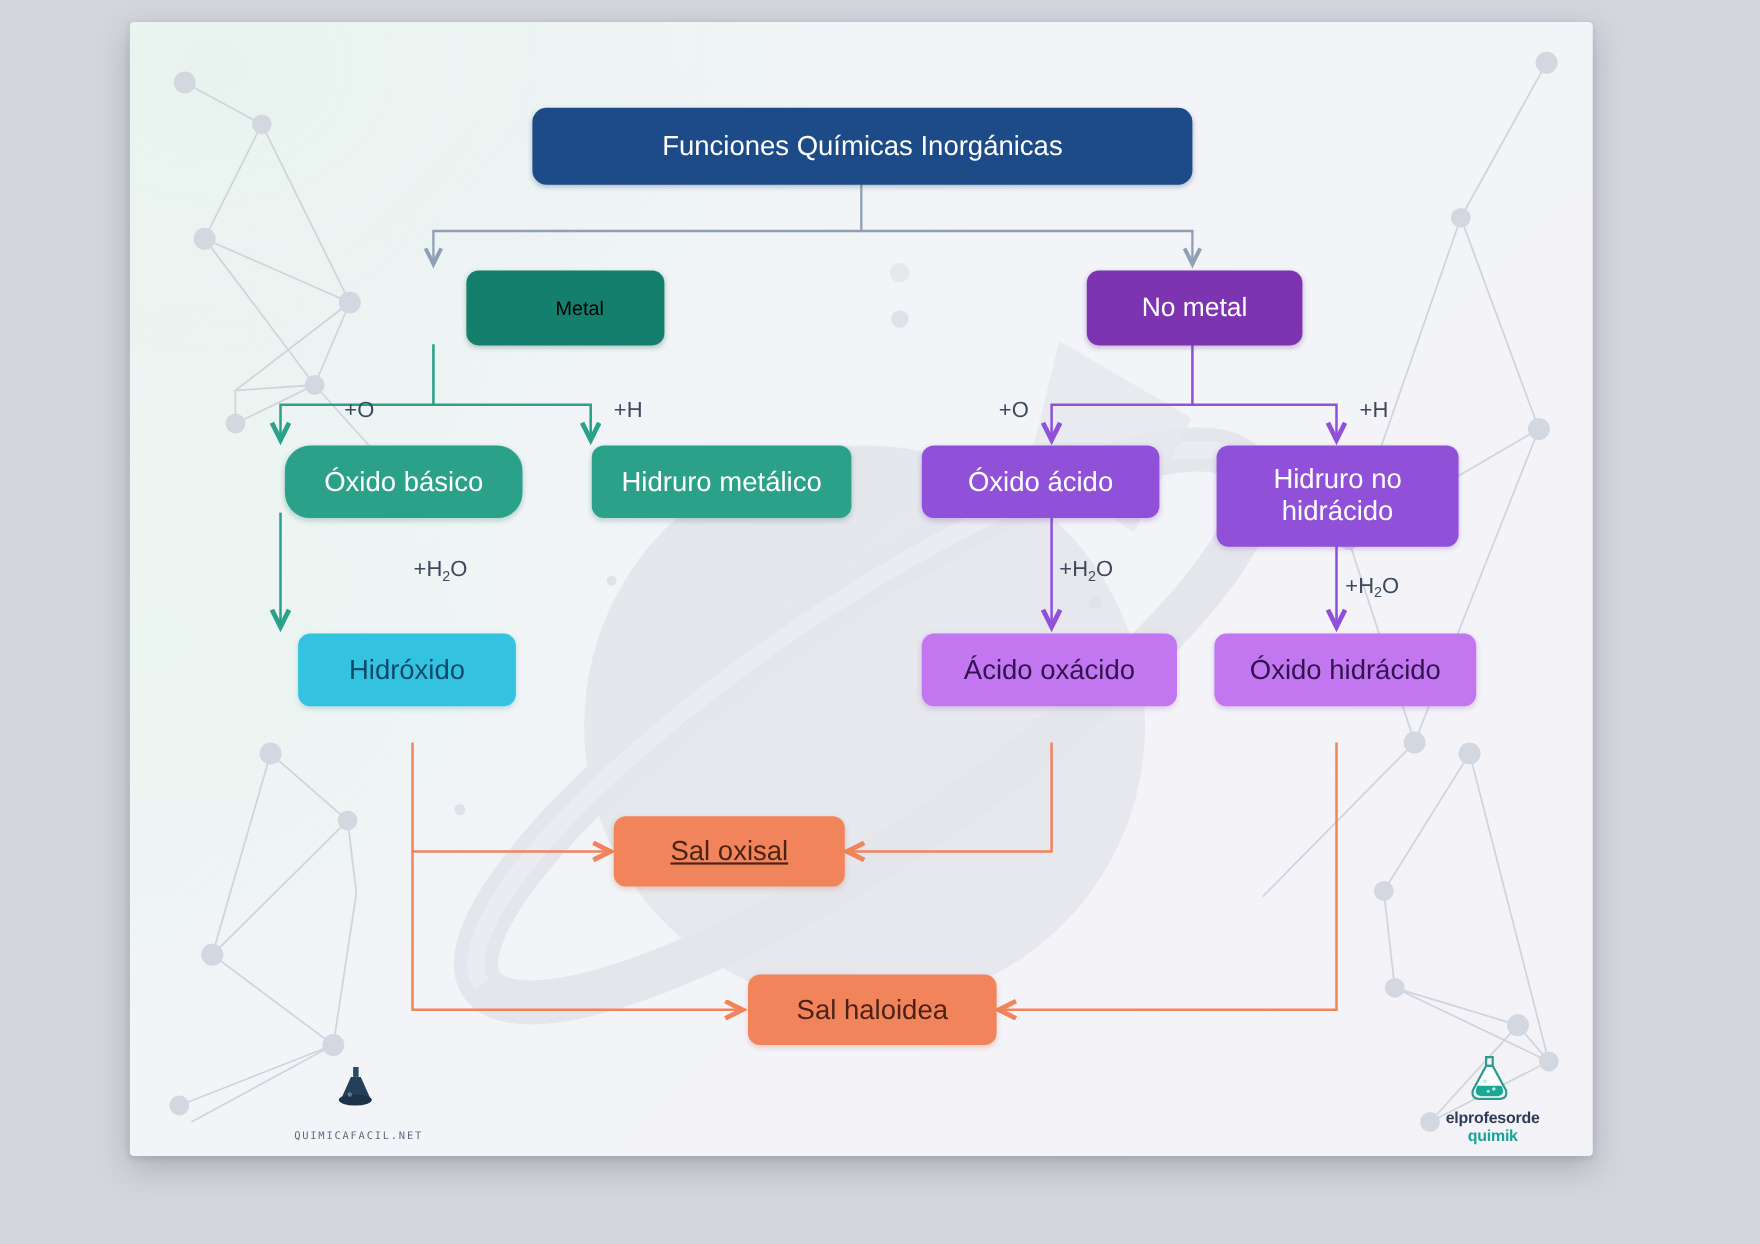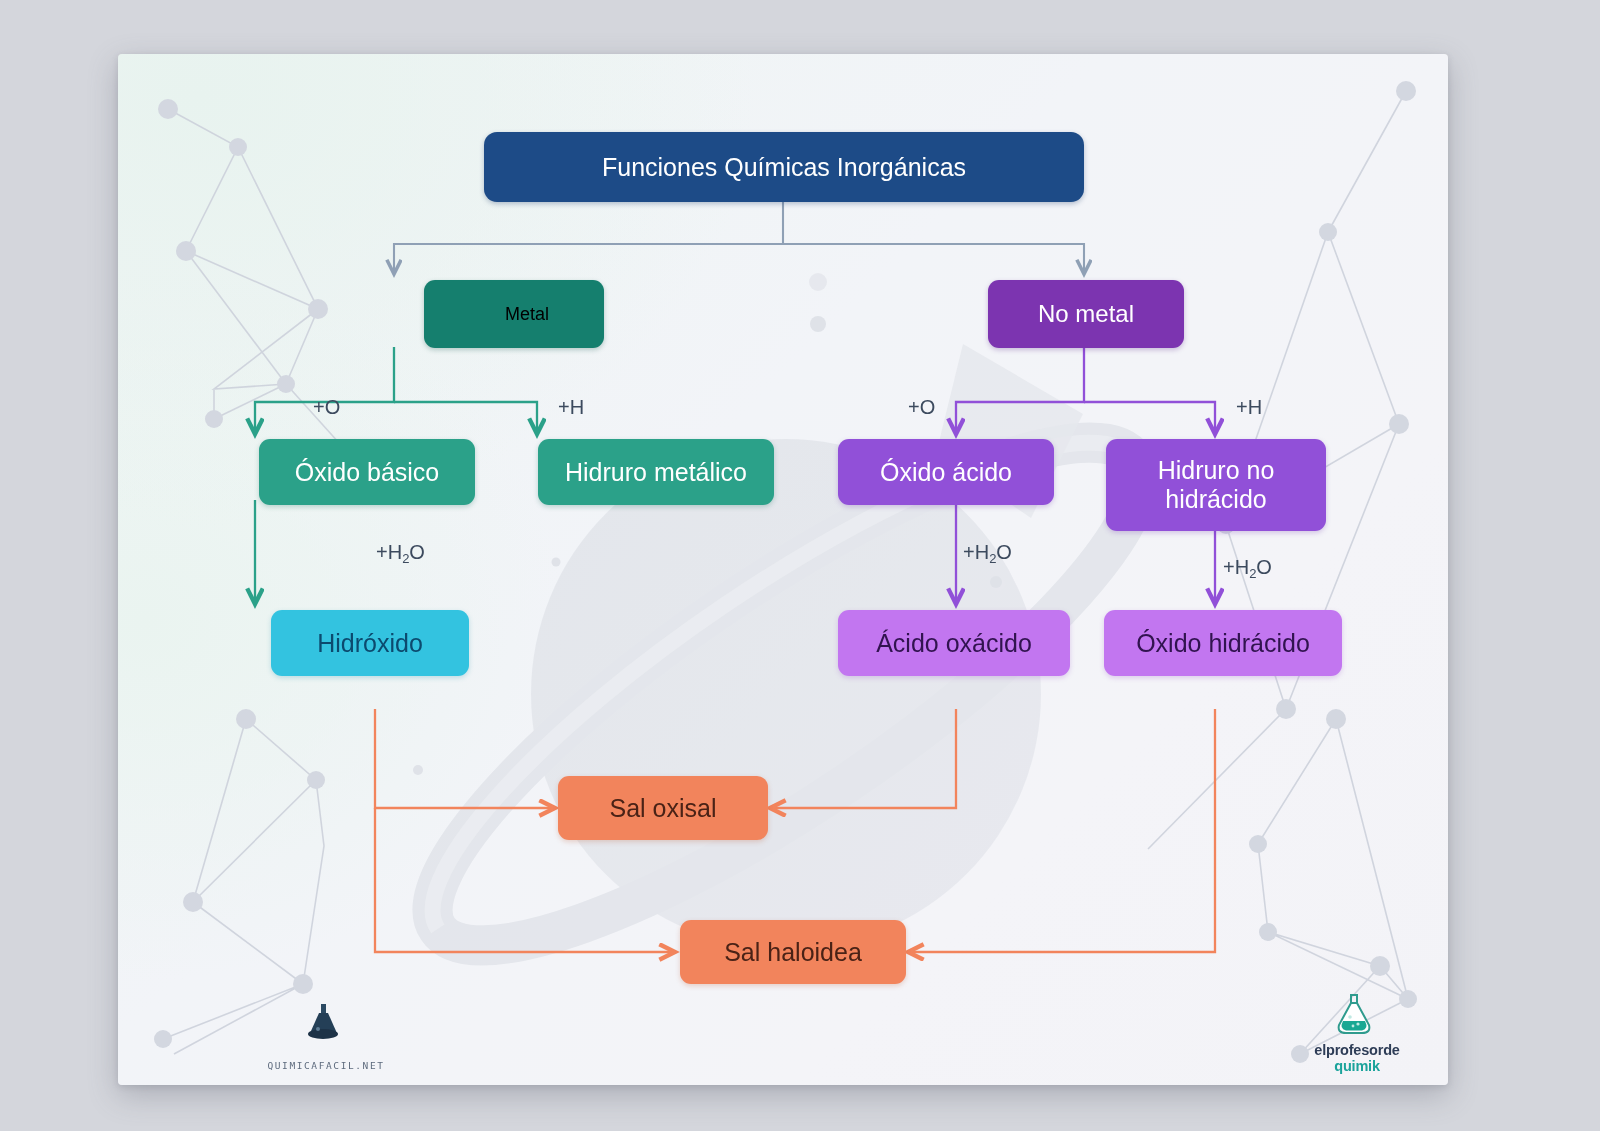--- a/index.html
+++ b/index.html
@@ -7,21 +7,21 @@
     width: 1600px; height: 1131px;
     background: #d4d6dc;
     font-family: "Liberation Sans", "DejaVu Sans", sans-serif;
     overflow: hidden;
   }
   #stage { position: relative; width: 1600px; height: 1131px; }
 
   
   #canvas {
     position: absolute;
-    left: 118px; top: 54px;
+    left: 118px; top: 20px;
     width: 1330px; height: 1031px;
     border-radius: 4px;
     overflow: hidden;
     background:
       radial-gradient(ellipse 900px 700px at 6% 4%,  #e8f3ef 0%, rgba(232,243,239,0) 62%),
       radial-gradient(ellipse 700px 600px at 2% 55%, #eaf4f0 0%, rgba(234,244,240,0) 60%),
       linear-gradient(135deg, #eef5f3 0%, #f2f4f8 42%, #f4f4f8 72%, #f3f3f7 100%);
     box-shadow: 0 10px 30px rgba(90,95,110,.33), 0 2px 6px rgba(90,95,110,.18);
   }
   #deco { position: absolute; left: 0; top: 0; width: 1330px; height: 1031px; }
@@ -214,36 +214,36 @@
         <path d="M1097,655 L1097,898 L790,898" marker-end="url(#ao)"></path>
       </g>
     </svg>
 
     <div class="node n-title" style="left:366px; top:78px;  width:600px; height:70px;">Funciones Químicas Inorgánicas</div>
 
     <div class="node n-metal" style="left:306px; top:226px; width:180px; height:68px;">Metal</div>
 
     <div class="node n-nometal" style="left:870px; top:226px; width:196px; height:68px;">No metal</div>
 
-    <div class="node n-teal" style="left:141px; top:385px; width:216px; height:66px;">Óxido básico</div>
+    <div class="node n-teal" style="left:141px; top:385px; width:216px; height:66px;border-radius:23px;">Óxido básico</div>
 
     <div class="node n-teal" style="left:420px; top:385px; width:236px; height:66px;">Hidruro metálico</div>
 
     <div class="node n-purple" style="left:720px; top:385px; width:216px; height:66px;">Óxido ácido</div>
 
     <div class="node n-purple" style="left:988px; top:385px; width:220px; height:92px;">Hidruro no
 hidrácido</div>
 
     <div class="node n-cyan" style="left:153px; top:556px; width:198px; height:66px;">Hidróxido</div>
 
     <div class="node n-lilac" style="left:720px; top:556px; width:232px; height:66px;">Ácido oxácido</div>
 
     <div class="node n-lilac" style="left:986px; top:556px; width:238px; height:66px;">Óxido hidrácido</div>
 
-    <div class="node n-orange" style="left:440px; top:722px; width:210px; height:64px;">Sal oxisal</div>
+    <div class="node n-orange" style="left:440px; top:722px; width:210px; height:64px;text-decoration:underline;">Sal oxisal</div>
 
     <div class="node n-orange" style="left:562px; top:866px; width:226px; height:64px;">Sal haloidea</div>
 
     <div class="edge-label" style="left:195px; top:342px;">+O</div>
 
     <div class="edge-label" style="left:440px; top:342px;">+H</div>
 
     <div class="edge-label" style="left:790px; top:342px;">+O</div>
 
     <div class="edge-label" style="left:1118px; top:342px;">+H</div>

